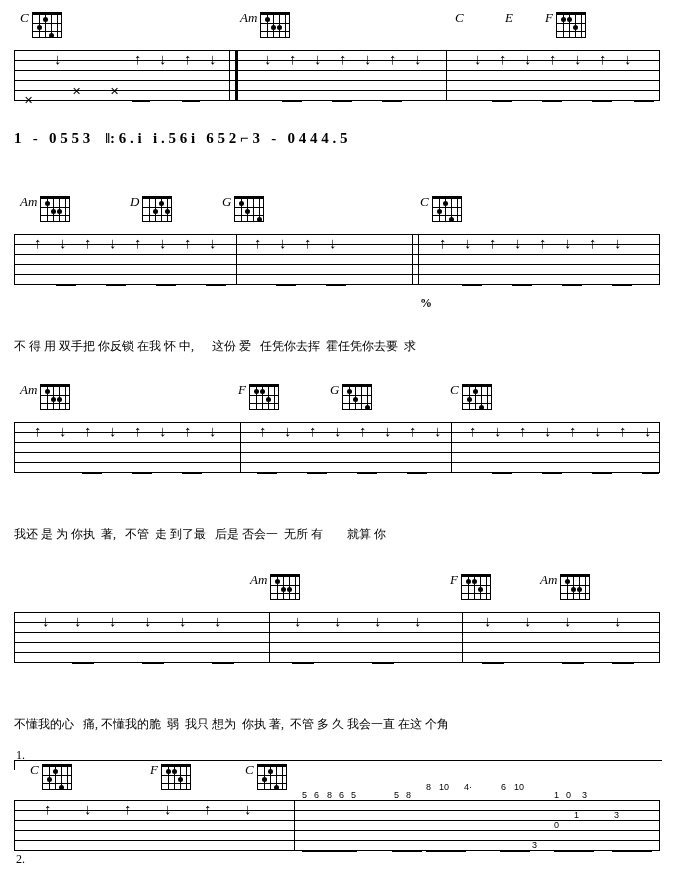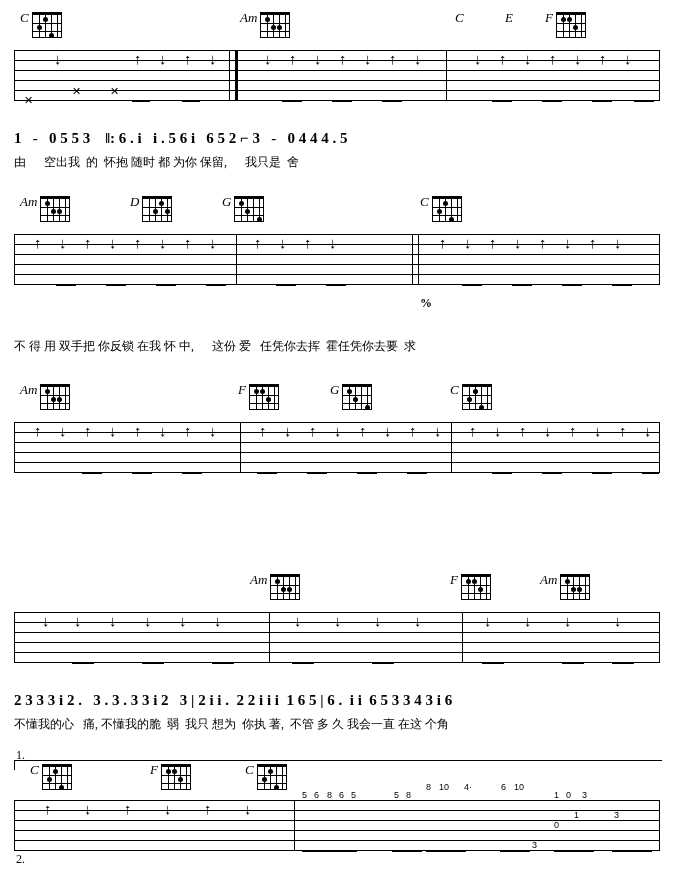--- a/index.html
+++ b/index.html
@@ -130,21 +130,20 @@
       <span class="beam" style="left:268px;top:50px;width:20px"></span>
       <span class="beam" style="left:318px;top:50px;width:20px"></span>
       <span class="beam" style="left:368px;top:50px;width:20px"></span>
       <span class="beam" style="left:478px;top:50px;width:20px"></span>
       <span class="beam" style="left:528px;top:50px;width:20px"></span>
       <span class="beam" style="left:578px;top:50px;width:20px"></span>
       <span class="beam" style="left:620px;top:50px;width:20px"></span>
     </div>
 
     <div class="numrow" style="top:122px;">1   -   0 5 5 3    ‖: 6 . i   i . 5 6 i   6 5 2 ⌐ 3   -   0 4 4 4 . 5</div>
-    <div class="lyr" style="top:146px;">由      空出我  的  怀抱 随时 都 为你 保留,      我只是  舍</div>
   </div>
 
   <div class="system" style="top:192px;height:170px;">
     <div class="chord" style="left:20px;top:4px;">
       <span class="cname">Am</span>
       <span class="grid">
         <i style="left:6px"></i>
           <i style="left:12px"></i>
           <i style="left:18px"></i>
           <i style="left:24px"></i>
@@ -345,20 +344,21 @@
       <span class="beam" style="left:243px;top:50px;width:20px"></span>
       <span class="beam" style="left:293px;top:50px;width:20px"></span>
       <span class="beam" style="left:343px;top:50px;width:20px"></span>
       <span class="beam" style="left:393px;top:50px;width:20px"></span>
       <span class="beam" style="left:478px;top:50px;width:20px"></span>
       <span class="beam" style="left:528px;top:50px;width:20px"></span>
       <span class="beam" style="left:578px;top:50px;width:20px"></span>
       <span class="beam" style="left:628px;top:50px;width:17px"></span>
     </div>
 
+    <div class="lyr" style="top:146px;">我还 是 为 你执  著,   不管  走 到了最   后是 否会一  无所 有        就算 你</div>
   </div>
 
   <div class="system" style="top:570px;height:170px;">
     <div class="chord" style="left:250px;top:4px;">
       <span class="cname">Am</span>
       <span class="grid">
         <i style="left:6px"></i>
           <i style="left:12px"></i>
           <i style="left:18px"></i>
           <i style="left:24px"></i>
@@ -426,21 +426,20 @@
       <span class="beam" style="left:58px;top:50px;width:22px"></span>
       <span class="beam" style="left:128px;top:50px;width:22px"></span>
       <span class="beam" style="left:198px;top:50px;width:22px"></span>
       <span class="beam" style="left:278px;top:50px;width:22px"></span>
       <span class="beam" style="left:358px;top:50px;width:22px"></span>
       <span class="beam" style="left:468px;top:50px;width:22px"></span>
       <span class="beam" style="left:548px;top:50px;width:22px"></span>
       <span class="beam" style="left:598px;top:50px;width:22px"></span>
     </div>
 
-    <div class="numrow" style="top:122px;">2 3 3 3 i 2 .   3 . 3 . 3 3 i 2   3 | 2 i i .  2 2 i i i  1 6 5 | 6 .  i i  6 5 3 3 4 3 i 6</div>
     <div class="lyr" style="top:146px;">不懂我的心   痛, 不懂我的脆  弱  我只 想为  你执 著,  不管 多 久 我会一直 在这 个角</div>
   </div>
 
   <div class="system" style="top:748px;height:140px;">
     <span class="mark" style="left:16px;top:0px;">1.</span>
     <span style="position:absolute;left:14px;top:12px;width:648px;height:1px;background:#000;"></span>
     <span style="position:absolute;left:14px;top:12px;width:1px;height:10px;background:#000;"></span>
 
     <div class="chord" style="left:30px;top:16px;">
       <span class="cname">C</span>

